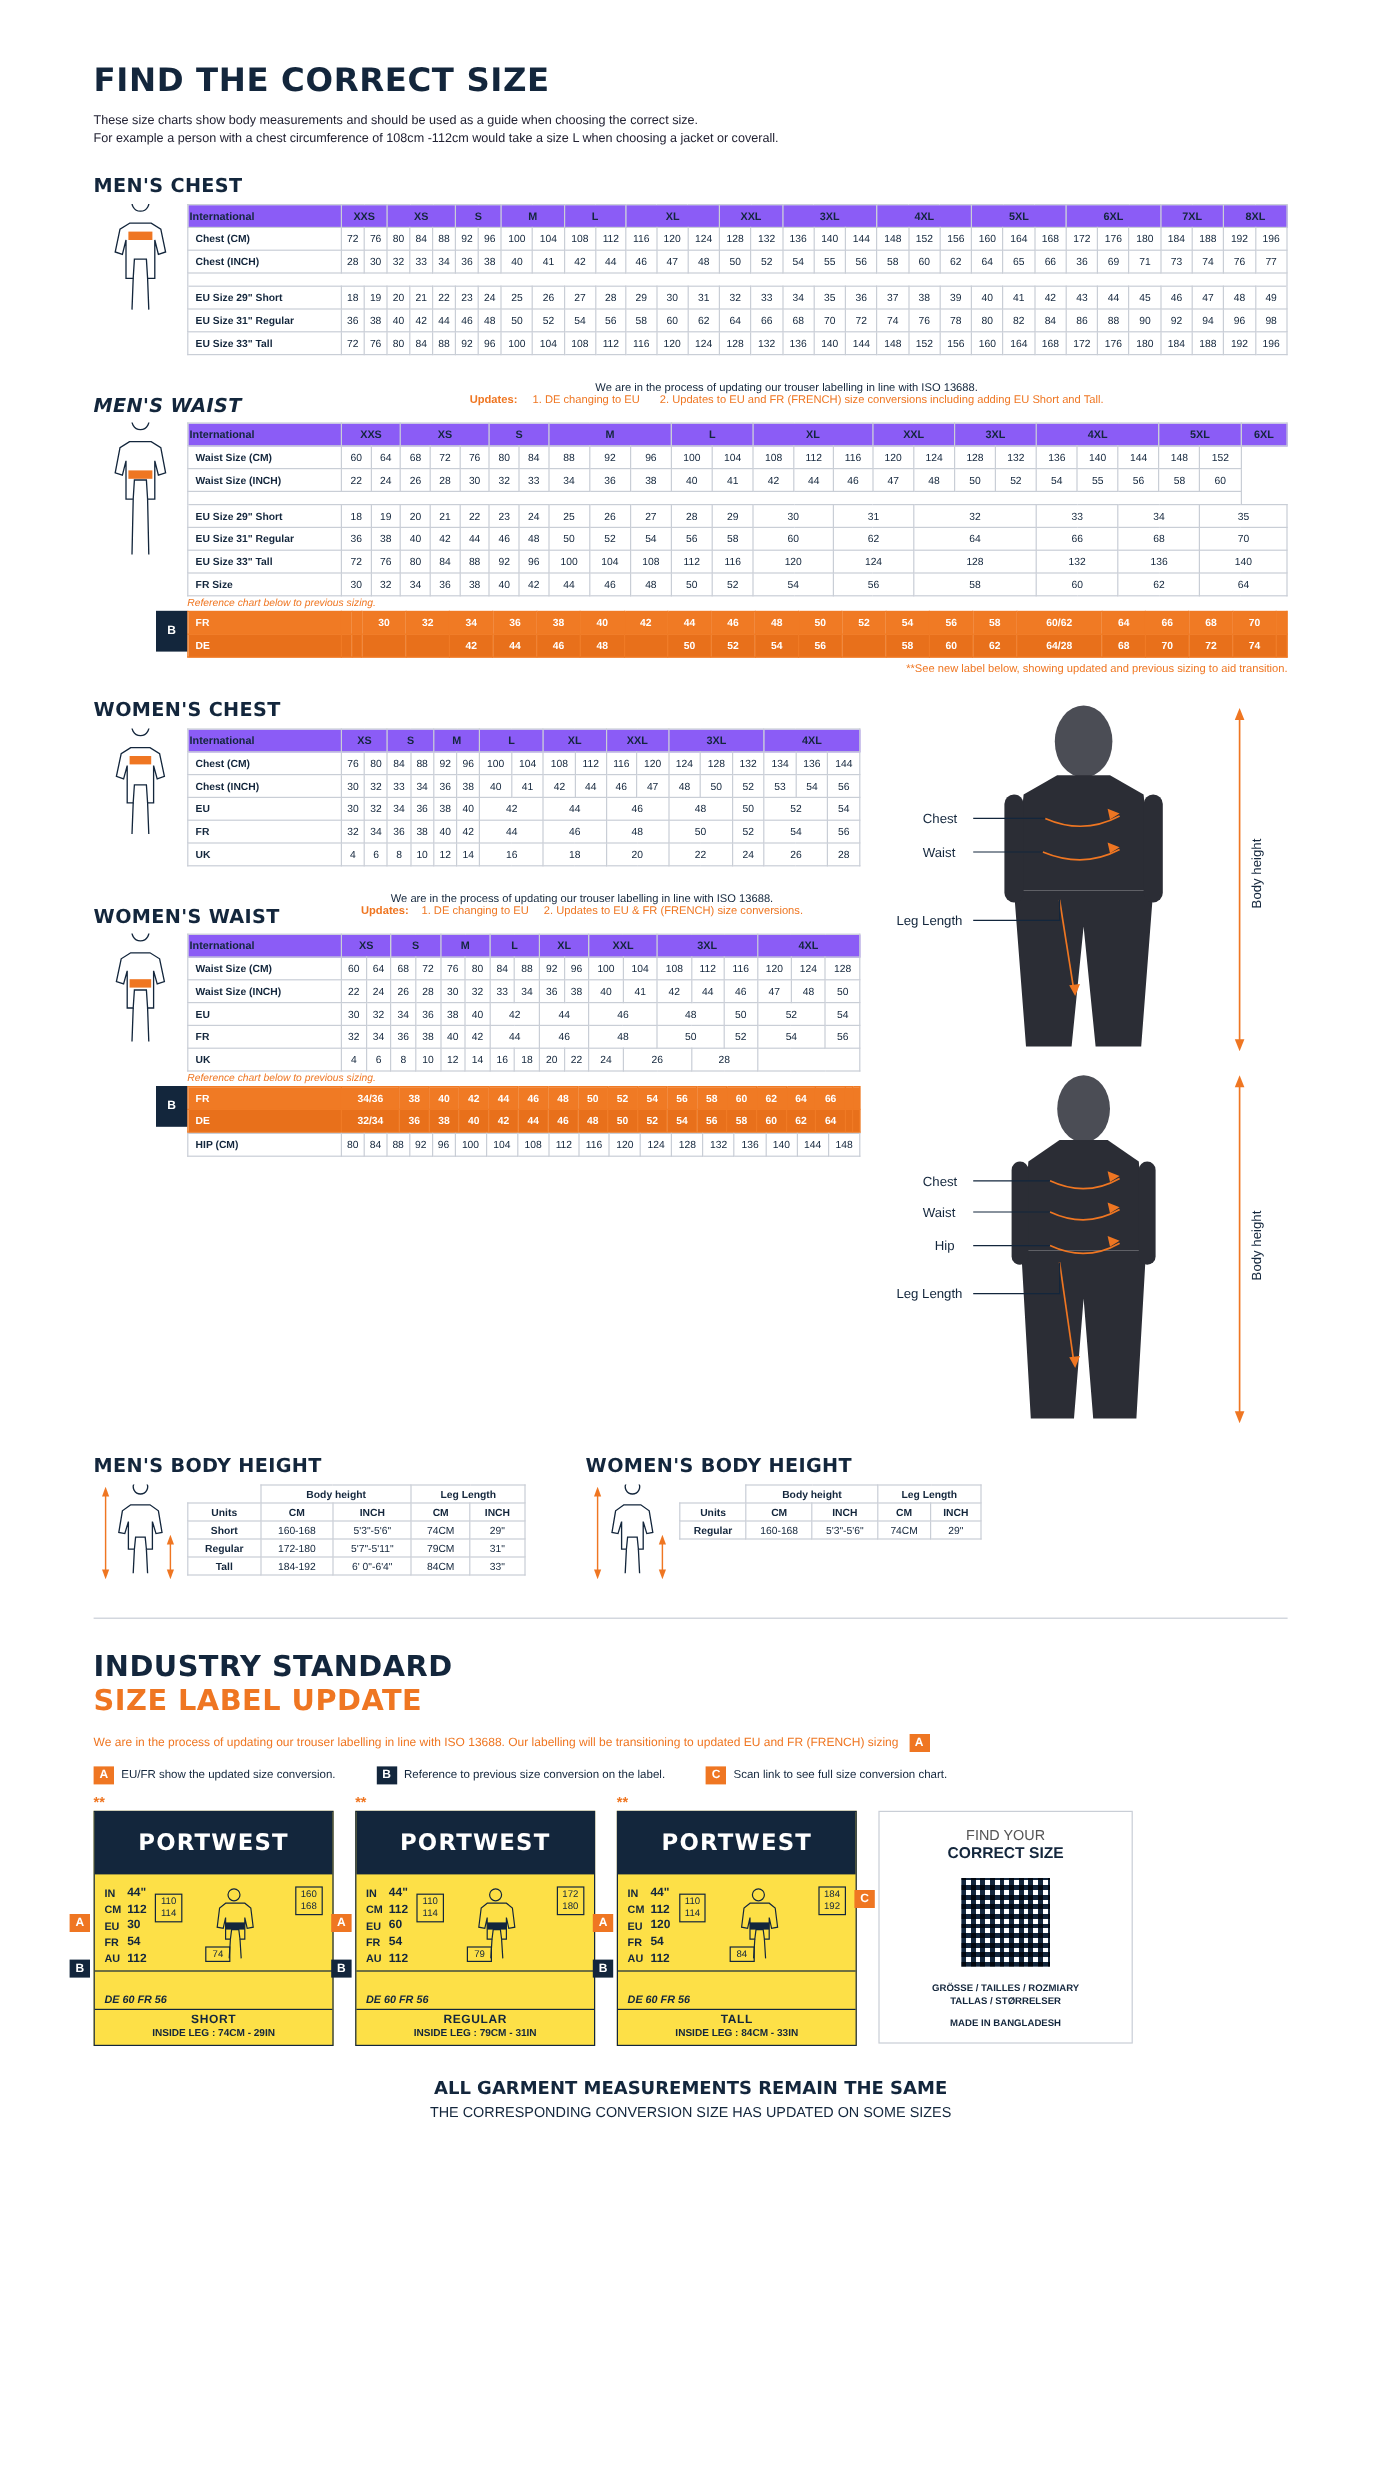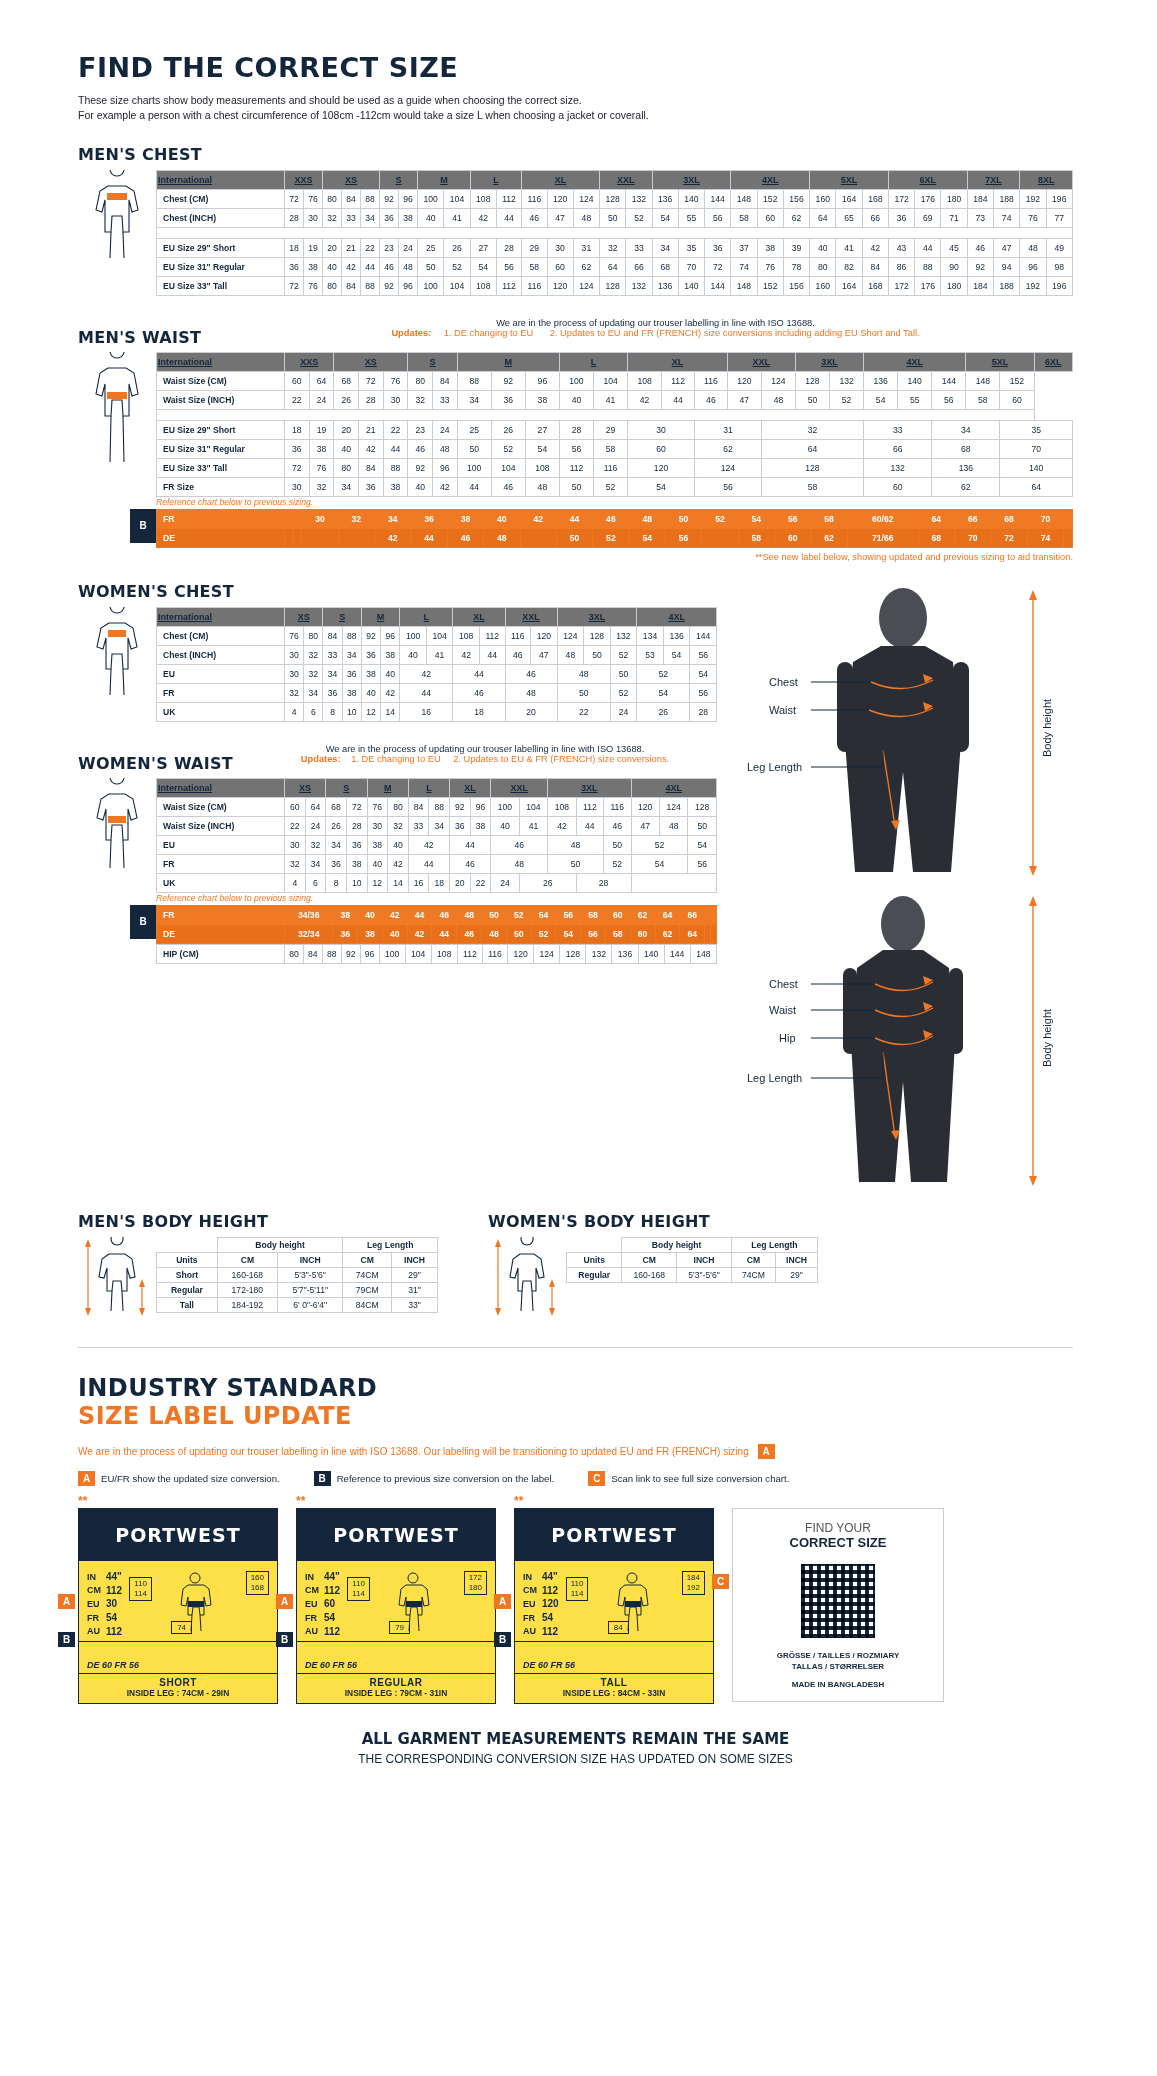--- a/index.html
+++ b/index.html
@@ -8,21 +8,21 @@
   .wrap{padding:52px 78px 0 78px;}
   h1.title{font-size:27px;letter-spacing:.5px;font-weight:bold;color:#13263c;margin:0 0 10px 0;font-family:"DejaVu Sans",sans-serif;}
   .intro{font-size:10.5px;line-height:15px;color:#223}
   .sec-title{font-size:16px;font-weight:bold;color:#13263c;margin:0;font-family:"DejaVu Sans",sans-serif;letter-spacing:.3px;}
   .block{margin-top:22px;position:relative;}
   .row-flex{display:flex;align-items:flex-start;}
   .fig{width:78px;flex:0 0 78px;}
   .tbl{border-collapse:collapse;font-size:8.6px;width:100%;}
   .tbl td,.tbl th{border:1px solid #c9ced6;text-align:center;padding:2px 1px;height:14px;white-space:nowrap;}
   .tbl td.lbl{text-align:left;padding-left:6px;width:120px;font-weight:bold;color:#13263c;}
-  .tbl th{font-weight:bold;background:#737373;color:#13263c;font-size:9px;text-decoration:underline;}
+  .tbl th{font-weight:bold;background:#8b5cf6;color:#13263c;font-size:9px;}
   .tbl tr.spacer td{border-left:1px solid #c9ced6;border-right:1px solid #c9ced6;border-top:none;border-bottom:none;height:6px;}
   .note-orange{color:#ef7622;font-size:9.3px;}
   .upd{font-size:9.3px;color:#13263c;text-align:center;}
   .upd b{color:#ef7622;}
   .badge{display:inline-block;width:17px;height:15px;background:#13263c;color:#fff;font-size:10px;font-weight:bold;text-align:center;line-height:15px;}
   .badge.o{background:#ef7622;}
   .orow td{background:#f07a24;color:#fff;border:1px solid #f07a24;font-weight:bold;}
   .orow td.lbl{color:#fff;}
   .orow.dark td{background:#e8701b;}
   .refsmall{font-size:8.6px;color:#ef7622;font-style:italic;}
@@ -271,21 +271,21 @@
                   <td>196</td>
           </tr>
         </tbody>
             </table>
       </div>
     </div>
   </div>
 
   <div class="block">
     <div style="position:relative;height:30px;">
-      <div class="sec-title" style="position:absolute;left:0;top:10px;">MEN'S WAIST</div>
+      <div class="sec-title" style="position:absolute;left:0;top:10px;font-style:italic;">MEN'S WAIST</div>
       <div style="padding-left:160px;">
         <div class="upd">We are in the process of updating our trouser labelling in line with ISO 13688.</div>
         <div class="upd">
           <b>Updates:</b>
           <span style="color:#ef7622;margin-left:10px;">1. DE changing to EU</span>
           <span style="color:#ef7622;margin-left:14px;">2. Updates to EU and FR (FRENCH) size conversions including adding EU Short and Tall.</span>
         </div>
       </div>
     </div>
     <div class="row-flex" style="margin-top:4px;">
@@ -508,21 +508,21 @@
                   <td>48</td>
                   <td></td>
                   <td>50</td>
                   <td>52</td>
                   <td>54</td>
                   <td>56</td>
                   <td></td>
                   <td>58</td>
                   <td>60</td>
                   <td>62</td>
-                  <td>71/66</td>
+                  <td>64/28</td>
                   <td>68</td>
                   <td>70</td>
                   <td>72</td>
                   <td>74</td>
                   <td></td>
           </tr>
         </tbody>
             </table>
         <div class="note-orange" style="text-align:right;margin-top:4px;">**See new label below, showing updated and previous sizing to aid transition.</div>
       </div>

